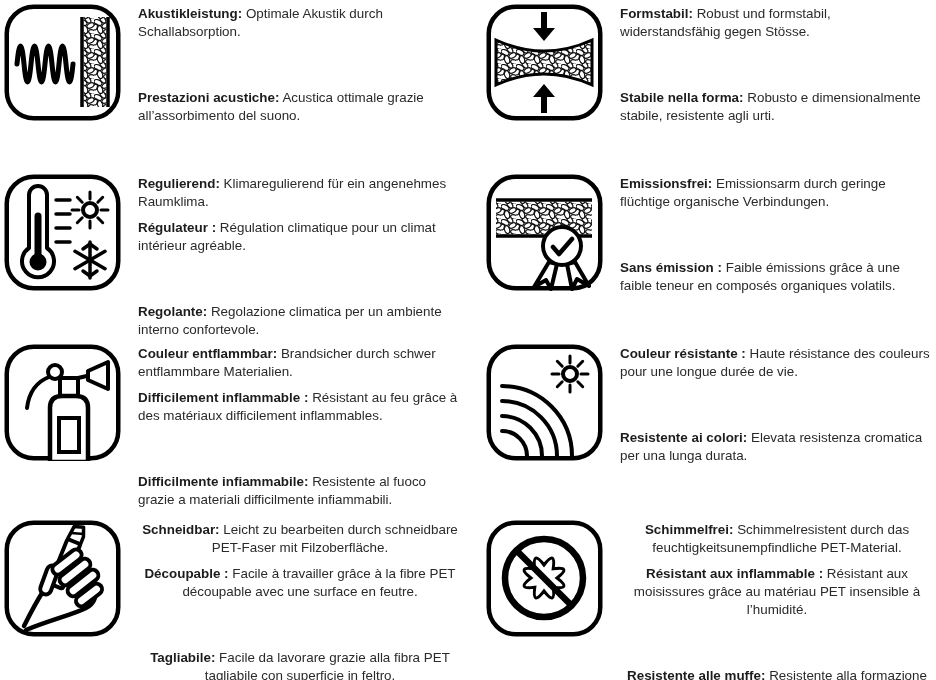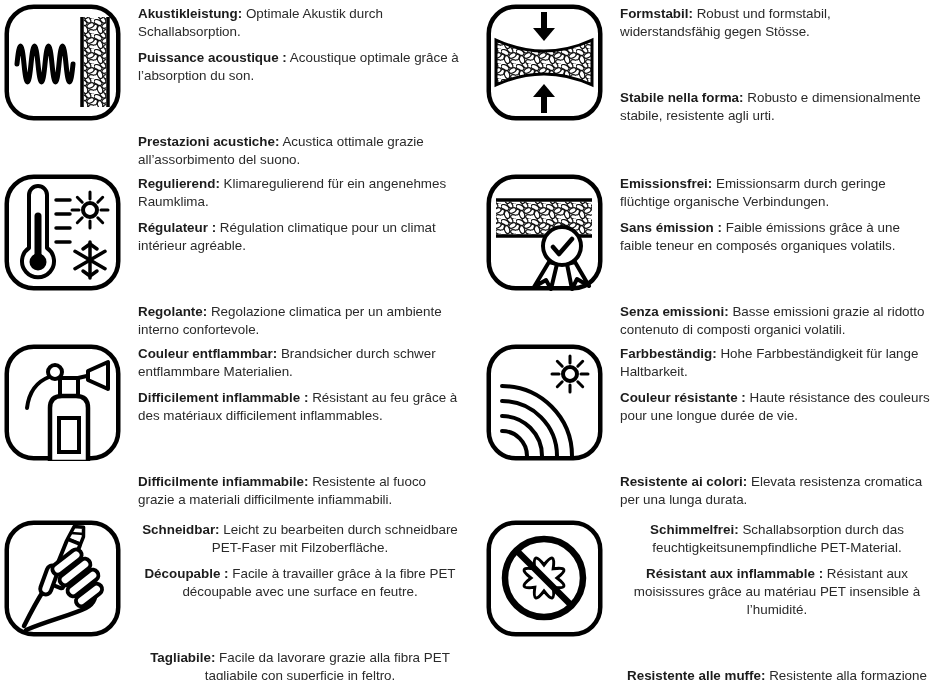--- a/index.html
+++ b/index.html
@@ -55,21 +55,20 @@
       <svg width="117" height="117" viewBox="0 0 117 117">
         <rect x="2.75" y="2.75" width="111.5" height="111.5" rx="27" fill="#fff" stroke="#000" stroke-width="4.5"></rect>
         <rect x="79.75" y="13" width="22.5" height="90" fill="url(#felt)"></rect>
         <line x1="78" y1="13" x2="78" y2="103" stroke="#000" stroke-width="3.5"></line>
         <line x1="104" y1="13" x2="104" y2="103" stroke="#000" stroke-width="3.5"></line>
         <path d="M13,60 Q16.5,24 20,60 T27,60 T34,60 T41,60 T48,60 T55,60 T62,60 T69,60" fill="none" stroke="#000" stroke-width="5" stroke-linecap="round"></path>
       </svg>
     </span>
     <div class="texts">
       <p><strong>Akustikleistung:</strong> <span>Optimale Akustik durch Schallabsorption.</span></p>
-      <p><strong>Puissance acoustique :</strong> <span>Acoustique optimale grâce à l’absorption du son.</span></p>
       <p><strong>Prestazioni acustiche:</strong> <span>Acustica ottimale grazie all’assorbimento del suono.</span></p>
     </div>
   </div>
 
   <div class="feature">
     <span class="icon-box">
       <svg width="117" height="117" viewBox="0 0 117 117">
         <rect x="2.75" y="2.75" width="111.5" height="111.5" rx="27" fill="#fff" stroke="#000" stroke-width="4.5"></rect>
         <path d="M10,36 Q58,58 106,36 L106,81 Q58,59 10,81 Z" fill="url(#felt)" stroke="#000" stroke-width="3"></path>
         <line x1="58" y1="8" x2="58" y2="26" stroke="#000" stroke-width="6"></line>
@@ -135,21 +134,20 @@
         <line x1="10" y1="62" x2="106" y2="62" stroke="#000" stroke-width="3.5"></line>
         <path d="M63,88 L48,113 L60,106 L65,115 L71,90 Z" fill="#fff" stroke="#000" stroke-width="4" stroke-linejoin="round"></path>
         <path d="M89,88 L103,112 L91,105 L86,115 L81,90 Z" fill="#fff" stroke="#000" stroke-width="4" stroke-linejoin="round"></path>
         <circle cx="76" cy="72" r="19" fill="#fff" stroke="#000" stroke-width="4"></circle>
         <polyline points="67,73 73,80 86,65" fill="none" stroke="#000" stroke-width="4.5" stroke-linecap="round" stroke-linejoin="round"></polyline>
       </svg>
     </span>
     <div class="texts">
       <p><strong>Emissionsfrei:</strong> <span>Emissionsarm durch geringe flüchtige organische Verbindungen.</span></p>
       <p><strong>Sans émission :</strong> <span>Faible émissions grâce à une faible teneur en composés organiques volatils.</span></p>
-      <p><strong>Senza emissioni:</strong> <span>Basse emissioni grazie al ridotto contenuto di composti organici volatili.</span></p>
     </div>
   </div>
 
   <div class="feature">
     <span class="icon-box">
       <svg width="117" height="117" viewBox="0 0 117 117">
         <rect x="2.75" y="2.75" width="111.5" height="111.5" rx="27" fill="#fff" stroke="#000" stroke-width="4.5"></rect>
         <path d="M45,33 C32,38 25,48 23,64" fill="none" stroke="#000" stroke-width="4" stroke-linecap="round"></path>
         <circle cx="51" cy="28" r="7" fill="#fff" stroke="#000" stroke-width="4"></circle>
         <line x1="74" y1="34" x2="85" y2="31.5" stroke="#000" stroke-width="4"></line>
@@ -185,21 +183,20 @@
               <line x1="95" y1="30" x2="102" y2="30"></line>
             <line x1="71.3" y1="17.3" x2="76.2" y2="22.2"></line>
               <line x1="91.8" y1="37.8" x2="96.7" y2="42.7"></line>
             <line x1="96.7" y1="17.3" x2="91.8" y2="22.2"></line>
               <line x1="76.2" y1="37.8" x2="71.3" y2="42.7"></line>
           </g>
         </g>
       </svg>
     </span>
     <div class="texts">
-      <p><strong>Farbbeständig:</strong> <span>Hohe Farbbeständigkeit für lange Haltbarkeit.</span></p>
       <p><strong>Couleur résistante :</strong> <span>Haute résistance des couleurs pour une longue durée de vie.</span></p>
       <p><strong>Resistente ai colori:</strong> <span>Elevata resistenza cromatica per una lunga durata.</span></p>
     </div>
   </div>
 
   <div class="feature">
     <span class="icon-box">
       <svg width="117" height="117" viewBox="0 0 117 117">
         <rect x="2.75" y="2.75" width="111.5" height="111.5" rx="27" fill="#fff" stroke="#000" stroke-width="4.5"></rect>
         <g transform="rotate(22 62 40)">
@@ -228,19 +225,19 @@
   <div class="feature">
     <span class="icon-box">
       <svg width="117" height="117" viewBox="0 0 117 117">
         <rect x="2.75" y="2.75" width="111.5" height="111.5" rx="27" fill="#fff" stroke="#000" stroke-width="4.5"></rect>
         <path d="M71,58 Q86.6,69.9 67.2,67.2 Q69.9,86.6 58,71 Q46.1,86.6 48.8,67.2 Q29.4,69.9 45,58 Q29.4,46.1 48.8,48.8 Q46.1,29.4 58,45 Q69.9,29.4 67.2,48.8 Q86.6,46.1 71,58 Z" fill="#fff" stroke="#000" stroke-width="3"></path>
         <line x1="30.5" y1="30.5" x2="85.5" y2="85.5" stroke="#000" stroke-width="6.5"></line>
         <circle cx="58" cy="58" r="39" fill="none" stroke="#000" stroke-width="6.5"></circle>
       </svg>
     </span>
     <div class="texts">
-      <p><strong>Schimmelfrei:</strong> <span>Schallabsorption durch das feuchtigkeitsunempfindliche PET-Material.</span></p>
+      <p><strong>Schimmelfrei:</strong> <span>Schimmelresistent durch das feuchtigkeitsunempfindliche PET-Material.</span></p>
       <p><strong>Résistant aux inflammable :</strong> <span>Résistant aux moisissures grâce au matériau PET insensible à l’humidité.</span></p>
       <p><strong>Resistente alle muffe:</strong> <span>Resistente alla formazione di muffe grazie al materiale PET insensibile all’umidità.</span></p>
     </div>
   </div>
 
 </div>
 
 </body></html>

